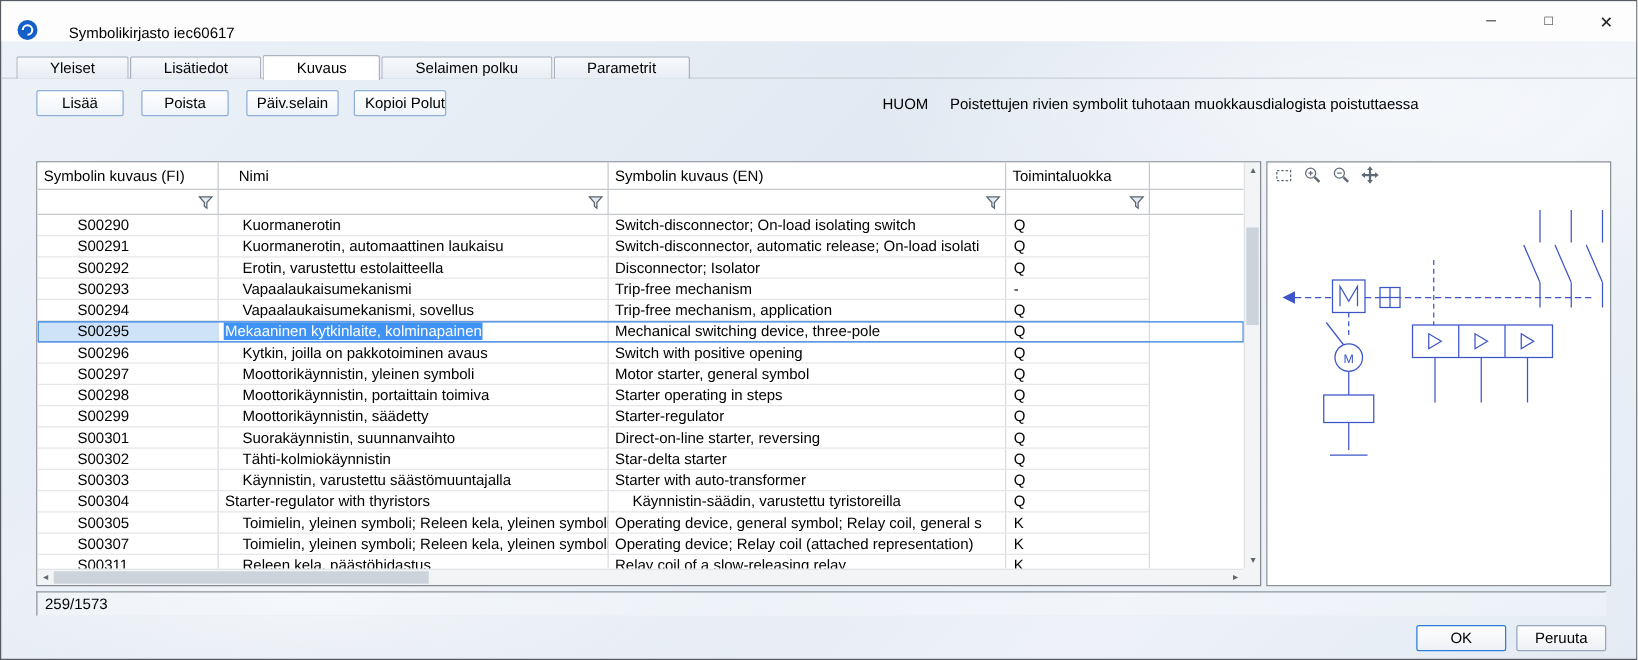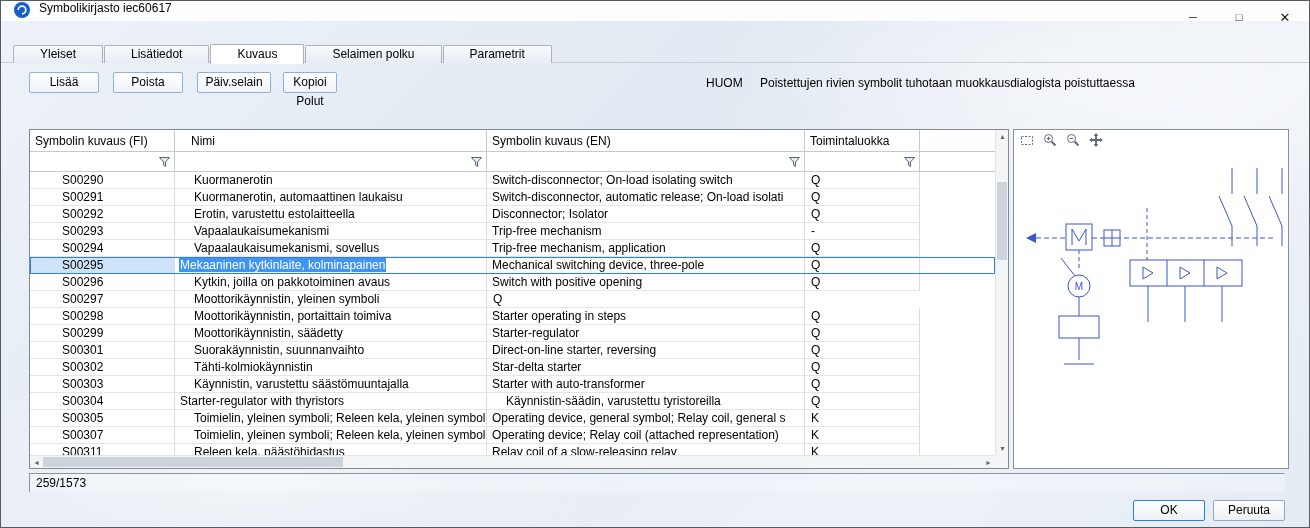--- a/index.html
+++ b/index.html
@@ -7,21 +7,21 @@
   body { font-family:"Liberation Sans", sans-serif; font-size:12px; color:#000; }
   .window {
     position:relative; width:1310px; height:528px; overflow:hidden;
     border:1px solid #565b63;
     background:
       radial-gradient(ellipse 600px 200px at 20% 90%, rgba(255,255,255,.55), rgba(255,255,255,0) 60%),
       radial-gradient(ellipse 700px 250px at 85% 15%, rgba(255,255,255,.5), rgba(255,255,255,0) 60%),
       linear-gradient(135deg,#edf2f8 0%,#e2e9f2 45%,#eef2f8 75%,#e4ebf3 100%);
   }
   
-  .titlebar { position:absolute; top:0; left:0; right:0; height:20px; background:#fdfdfd; display:flex; align-items:flex-start; }
+  .titlebar { position:absolute; top:0; left:0; right:0; height:32px; background:#fdfdfd; display:flex; align-items:flex-end;gap:16px; }
   .appicon { margin-left:12px; width:18px; height:18px; }
   .title { margin-left:8px; }
   .winbtns { position:absolute; right:1px; top:0; height:32px; display:flex; }
   .winbtn { width:46px; height:32px; display:flex; align-items:center; justify-content:center; font-size:11px; color:#222; cursor:default; }
   .winbtn.close { font-size:13px; }
   
   .tabline { position:absolute; top:61px; left:0; right:0; border-top:1px solid #c9cfd7; }
   .tabs { position:absolute; top:43px; left:12px; display:flex; align-items:flex-end; height:19px; }
   .tab {
     height:18px; line-height:17px; padding:0 26px; margin-right:1px;
@@ -111,21 +111,21 @@
     <div class="tab">Yleiset</div>
     <div class="tab">Lisätiedot</div>
     <div class="tab active">Kuvaus</div>
     <div class="tab">Selaimen polku</div>
     <div class="tab">Parametrit</div>
   </div>
 
   <div class="tbtn" style="left:28px;width:70px;">Lisää</div>
   <div class="tbtn" style="left:112px;width:70px;">Poista</div>
   <div class="tbtn" style="left:196px;width:74px;">Päiv.selain</div>
-  <div class="tbtn" style="left:282px;width:54px;">Kopioi Polut</div>
+  <div class="tbtn" style="left:282px;width:74px;text-align:right;">Kopioi Polut</div>
   <div class="note">
     <span class="lbl">HUOM</span>
     <span>Poistettujen rivien symbolit tuhotaan muokkausdialogista poistuttaessa</span>
   </div>
 
   <div class="grid">
     <div class="grid-view">
       <div class="cols hdr">
         <div class="cell c1">Symbolin kuvaus (FI)</div>
         <div class="cell c0">Nimi</div>
@@ -202,20 +202,21 @@
           <div class="cols row">
             <div class="cell c0">S00296</div>
             <div class="cell c1">Kytkin, joilla on pakkotoiminen avaus</div>
             <div class="cell c2">Switch with positive opening</div>
             <div class="cell c3">Q</div>
             <div class="cell filler"></div>
           </div>
           <div class="cols row">
             <div class="cell c0">S00297</div>
             <div class="cell c1">Moottorikäynnistin, yleinen symboli</div>
+            <div class="cell c2">Motor starter, general symbol</div>
             <div class="cell c3">Q</div>
             <div class="cell filler"></div>
           </div>
           <div class="cols row">
             <div class="cell c0">S00298</div>
             <div class="cell c1">Moottorikäynnistin, portaittain toimiva</div>
             <div class="cell c2">Starter operating in steps</div>
             <div class="cell c3">Q</div>
             <div class="cell filler"></div>
           </div>

